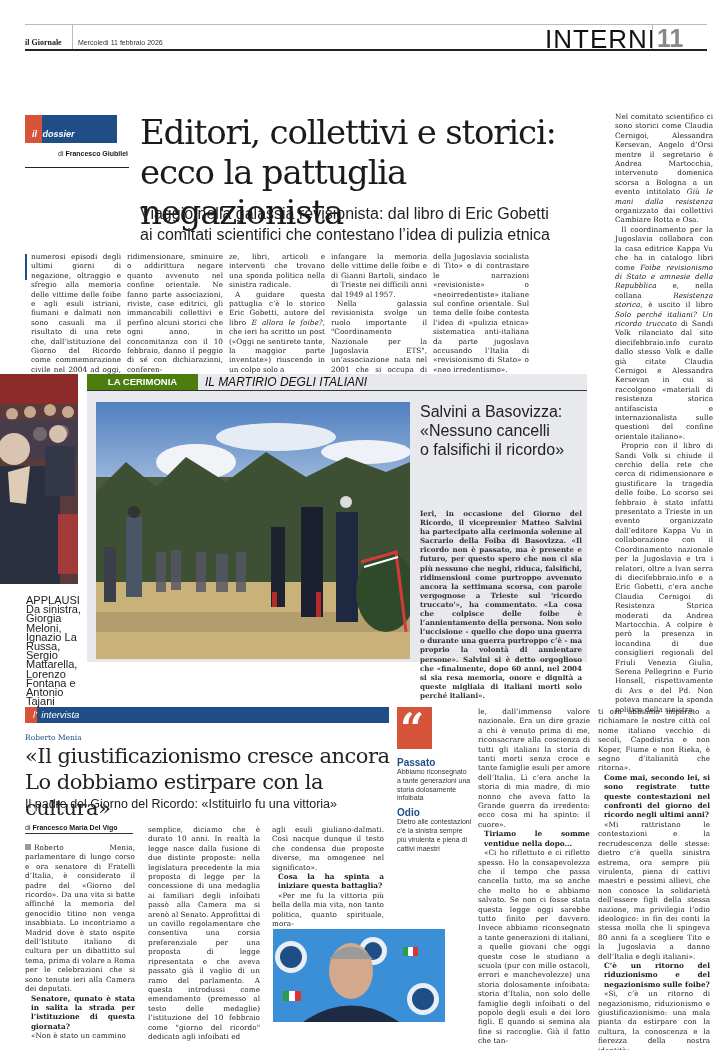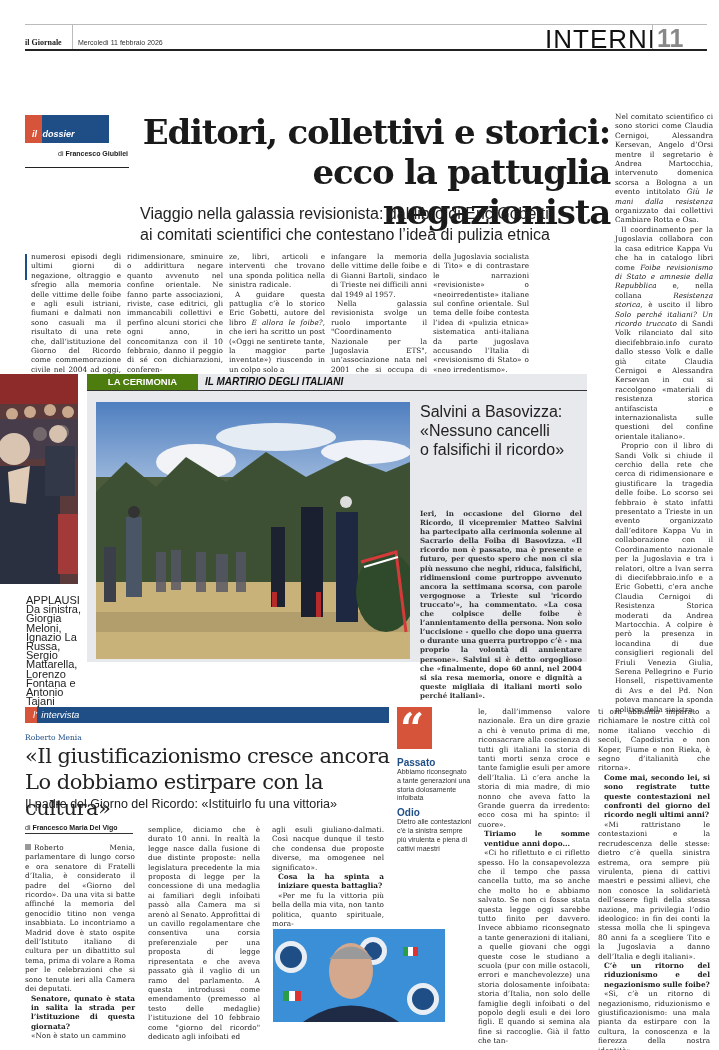--- a/index.html
+++ b/index.html
@@ -8,37 +8,37 @@
   
   #mast-topline{left:25px;top:24px;width:682px;height:1px;background:#bbb;}
   #mast-bottomline{left:25px;top:49px;width:682px;height:2px;background:#222;}
   #mast-paper{left:25px;top:38px;font-size:8px;font-weight:bold;font-family:"Liberation Serif",serif;}
   #mast-sep{left:72px;top:25px;width:1px;height:24px;background:#bbb;}
   #mast-date{left:78px;top:39px;font-size:7px;color:#333;font-family:"Liberation Sans",sans-serif;}
   #mast-section{left:545px;top:24px;font-size:26px;font-family:"Liberation Sans",sans-serif;letter-spacing:1px;color:#111;font-weight:300;}
   #mast-sep2{left:652px;top:25px;width:1px;height:24px;background:#bbb;}
   #mast-page{left:657px;top:24px;font-size:25px;font-weight:bold;color:#888;font-family:"Liberation Sans",sans-serif;}
   
-  #dossier-tag{left:25px;top:115px;width:84px;height:28px;background:#1f4e86;}
+  #dossier-tag{left:25px;top:115px;width:92px;height:28px;background:#1f4e86;}
   #dossier-tag .red{position:absolute;left:0;top:0;width:17px;height:28px;background:#d6543a;}
   #dossier-tag .lbl{position:absolute;left:7px;top:14px;color:#fff;font-size:9px;font-style:italic;font-weight:bold;font-family:"Liberation Sans",sans-serif;}
   #dossier-author{left:58px;top:150px;font-size:7px;font-family:"Liberation Sans",sans-serif;}
   #dossier-author b{font-weight:bold;}
   #dossier-rule{left:25px;top:167px;width:104px;height:1px;background:#222;}
-  #main-title{left:140px;top:112px;width:470px;font-size:34px;line-height:40px;font-weight:bold;font-family:"DejaVu Serif",serif;letter-spacing:-1.2px;color:#1a1a1a;text-align:right;}
+  #main-title{left:140px;top:112px;width:470px;font-size:34px;line-height:40px;font-weight:normal;font-family:"DejaVu Serif",serif;letter-spacing:-1.2px;color:#1a1a1a;}
   #main-subtitle{left:140px;top:203px;width:470px;font-size:16px;line-height:21px;font-family:"Liberation Sans",sans-serif;color:#222;}
   .col{position:absolute;font-size:7.3px;line-height:9.4px;text-align:justify;hyphens:auto;font-family:"DejaVu Serif",serif;color:#222;}
   .col p{margin:0;text-indent:6px;}
   .col p.first{text-indent:0;}
   .col i{font-style:italic;}
   .dropbar{position:absolute;left:0;top:2px;width:2px;height:26px;background:#1f4e86;}
   
   #cer-box{left:87px;top:374px;width:500px;height:288px;background:#e8e9ec;}
   #cer-tag{left:87px;top:374px;width:111px;height:16px;background:#4d7c0f;color:#fff;font-size:9.5px;font-weight:bold;font-family:"Liberation Sans",sans-serif;text-align:center;line-height:16px;}
-  #cer-kicker{left:205px;top:374px;font-size:10px;font-weight:bold;font-style:italic;font-family:"Liberation Sans",sans-serif;line-height:16px;color:#111;}
+  #cer-kicker{left:205px;top:374px;font-size:12px;font-weight:normal;font-style:italic;font-family:"Liberation Sans",sans-serif;line-height:16px;color:#111;}
   #cer-rule{left:87px;top:390px;width:500px;height:1px;background:#333;}
   #cer-photo{left:96px;top:402px;width:314px;height:257px;overflow:hidden;}
   #cer-title{left:420px;top:402px;width:165px;font-size:16px;line-height:19px;font-family:"Liberation Sans",sans-serif;color:#222;}
   #cer-body{left:420px;top:467px;width:162px;font-size:7.1px;line-height:9.1px;font-weight:bold;font-family:"DejaVu Serif",serif;color:#333;text-align:justify;margin-top:42px;}
   
   #left-photo{left:0;top:374px;width:78px;height:210px;overflow:hidden;}
   #left-caption{left:26px;top:596px;width:65px;font-size:11px;line-height:9.2px;font-family:"Liberation Sans",sans-serif;color:#222;}
   
   #int-tag{left:25px;top:707px;width:364px;height:16px;background:#1f4e86;}
   #int-tag .red{position:absolute;left:0;top:0;width:12px;height:16px;background:#d6543a;}
@@ -236,21 +236,21 @@
     <div class="t">Abbiamo riconsegnato a tante generazioni una storia dolosamente infoibata</div>
   </div>
   <div style="margin-top:4px">
     <div class="h">Odio</div>
     <div class="t">Dietro alle contestazioni c’è la sinistra sempre più virulenta e piena di cattivi maestri</div>
   </div>
 </div>
 
 <div class="col" style="left:478px;top:707px;width:112px;">
   <p class="first">le, dall’immenso valore nazionale. Era un dire grazie a chi è venuto prima di me, riconsacrare alla coscienza di tutti gli italiani la storia di tanti morti senza croce e tante famiglie esuli per amore dell’Italia. Lì c’era anche la storia di mia madre, di mio nonno che aveva fatto la Grande guerra da irredento: ecco cosa mi ha spinto: il cuore».</p>
-  <p class="qa">Tiriamo le somme ventidue anni dopo...</p>
+  <p class="qa">Tiriamo le somme ventidue nella dopo...</p>
   <p>«Ci ho riflettuto e ci rifletto spesso. Ho la consapevolezza che il tempo che passa cancella tutto, ma so anche che molto ho e abbiamo salvato. Se non ci fosse stata questa legge oggi sarebbe tutto finito per davvero. Invece abbiamo riconsegnato a tante generazioni di italiani, a quelle giovani che oggi queste cose le studiano a scuola (pur con mille ostacoli, errori e manchevolezze) una storia dolosamente infoibata: storia d’Italia, non solo delle famiglie degli infoibati o del popolo degli esuli e dei loro figli. E quando si semina ala fine si raccoglie. Già il fatto che tan-</p>
 </div>
 <div class="col" style="left:598px;top:707px;width:112px;">
   <p class="first">ti ora abbiamo imparato a richiamare le nostre città col nome italiano vecchio di secoli, Capodistria e non Koper, Fiume e non Rieka, è segno d’italianità che ritorna».</p>
   <p class="qa">Come mai, secondo lei, si sono registrate tutte queste contestazioni nel confronti del giorno del ricordo negli ultimi anni?</p>
   <p>«Mi rattristano le contestazioni e la recrudescenza delle stesse: dietro c’è quella sinistra estrema, ora sempre più virulenta, piena di cattivi maestri e pessimi allievi, che non conosce la solidarietà dell’essere figli della stessa nazione, ma privilegia l’odio ideologico: in fin dei conti la stessa molla che li spingeva 80 anni fa a scegliere Tito e la Jugoslavia a danno dell’Italia e degli italiani».</p>
   <p class="qa">C’è un ritorno del riduzionismo e del negazionismo sulle foibe?</p>
   <p>«Sì, c’è un ritorno di negazionismo, riduzionismo e giustificazionismo: una mala pianta da estirpare con la cultura, la conoscenza e la fierezza della nostra identità».</p>
 </div>
 

